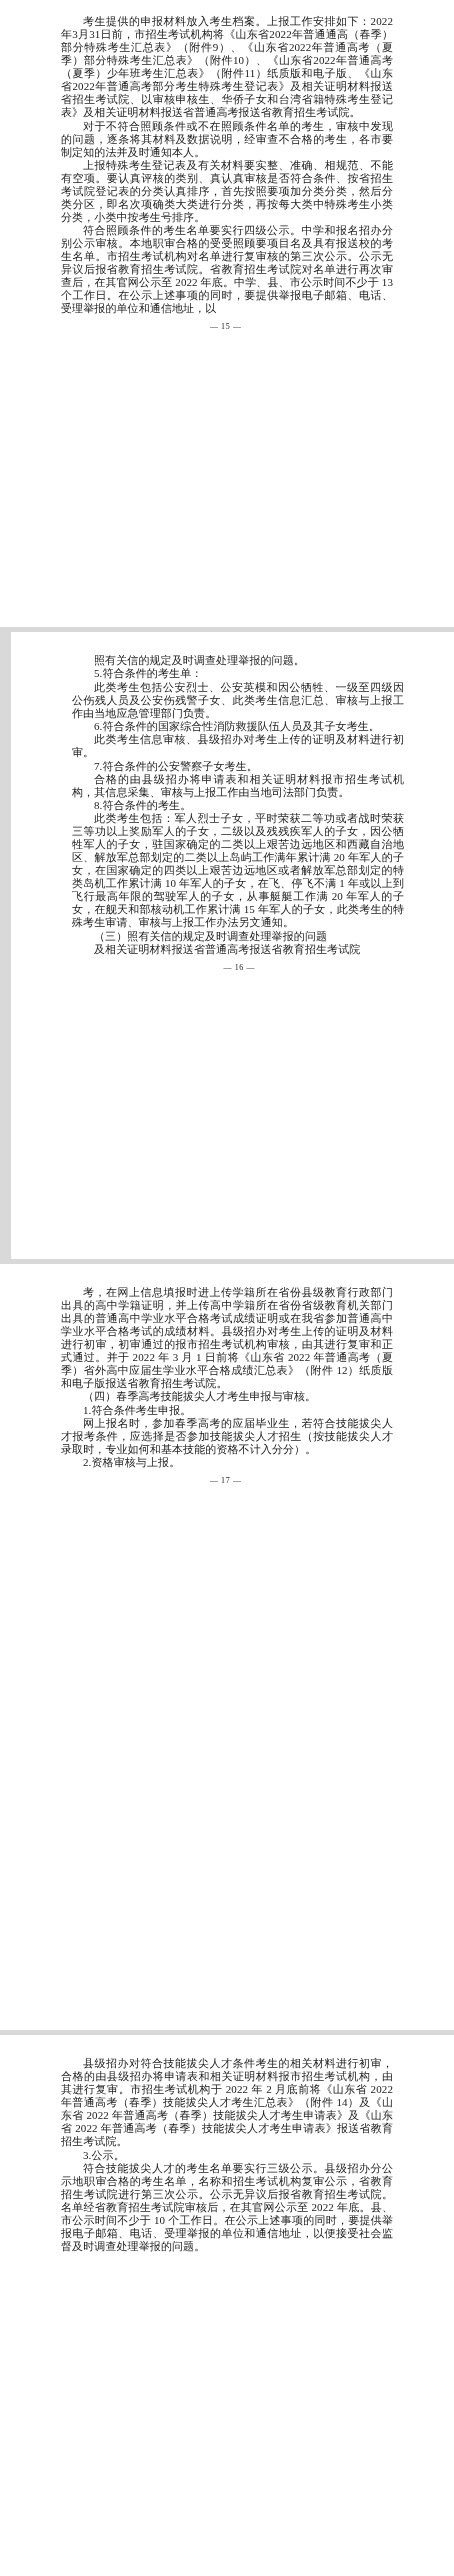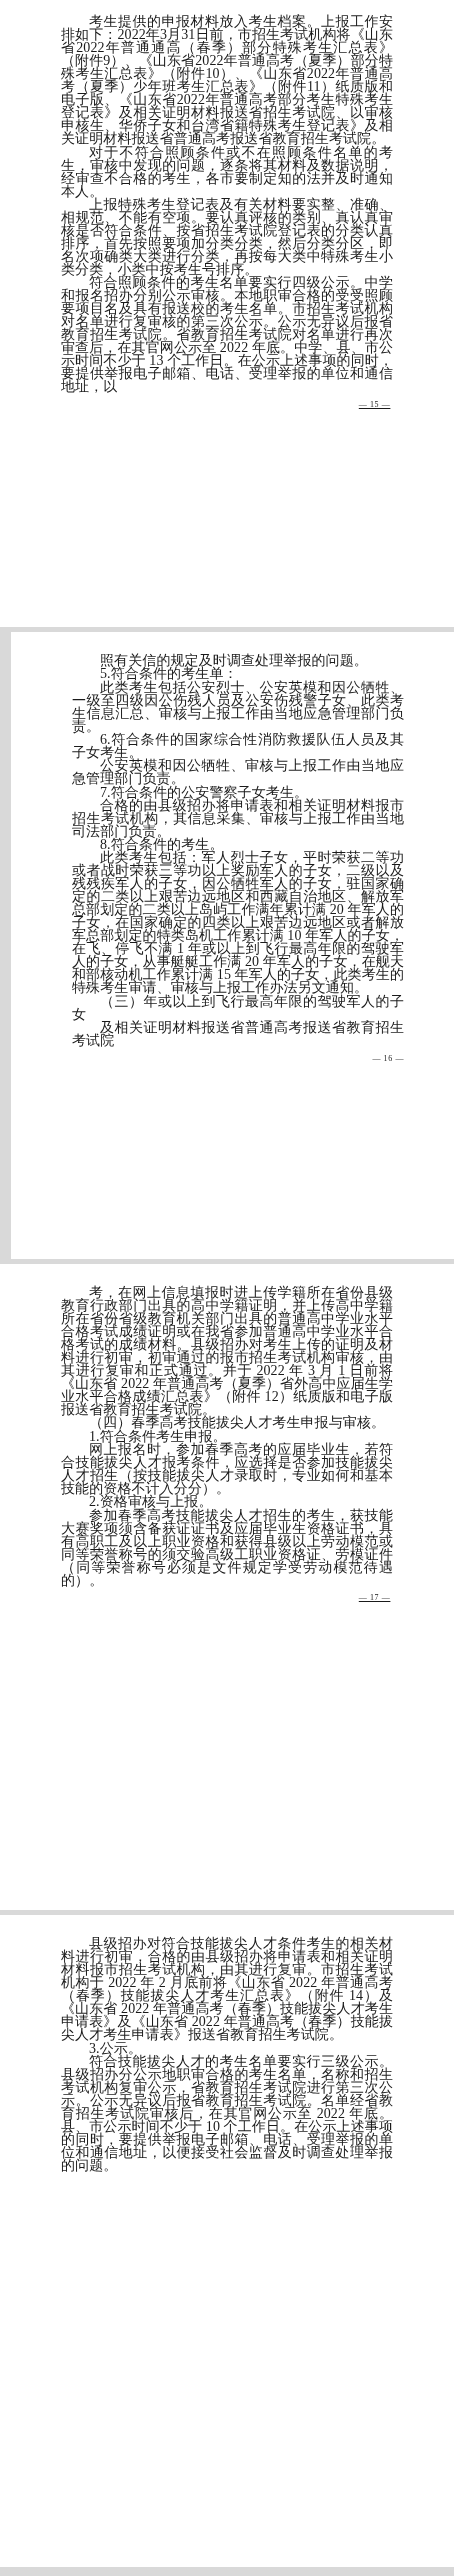--- a/index.html
+++ b/index.html
@@ -15,77 +15,76 @@
   .page {
     width: 454px;
     background: #ffffff;
     box-sizing: border-box;
     padding: 22px 61px 11.5px 61px;
     margin: 0 0 5.1px 0;
     position: relative;
   }
   .page.p1 { padding-top: 15.4px; height: 627px; }
   .page.p2 { height: 627px; margin-left: 11px; }
-  .page.p3 { height: 646px; }
+  .page.p3 { height: 766px; }
   .page.p4 { height: 652px; }
 
   p.para {
     margin: 0 0 0.3px 0;
-    font-size: 14px;
+    font-size: 11px;
     line-height: 13px;
     text-align: justify;
     text-justify: inter-ideograph;
     text-indent: 2em;
     letter-spacing: 0.1px;
   }
   .pagenum {
     font-size: 8px;
     text-align: center;
     margin-top: 2.6px;
     letter-spacing: 0.6px;
     color: #1a1a1a;
   }
-  .pagenum.right { text-align: right; padding-right: 2.6px; text-decoration: underline; }
-  .pagenum.left  { text-align: right; padding-left: 2.6px; }
+  .pagenum.right { text-align: center; padding-right: 2.6px; }
+  .pagenum.left  { text-align: center; padding-left: 2.6px; }
   .spacer-sm { height: 3.8px; }
 </style>
 </head>
 <body>
 
 <div id="doc-root">
     <div class="page p1">
       <p class="para">考生提供的申报材料放入考生档案。上报工作安排如下：2022年3月31日前，市招生考试机构将《山东省2022年普通通高（春季）部分特殊考生汇总表》（附件9）、《山东省2022年普通高考（夏季）部分特殊考生汇总表》（附件10）、《山东省2022年普通高考（夏季）少年班考生汇总表》（附件11）纸质版和电子版、《山东省2022年普通高考部分考生特殊考生登记表》及相关证明材料报送省招生考试院、以审核申核生、华侨子女和台湾省籍特殊考生登记表》及相关证明材料报送省普通高考报送省教育招生考试院。</p>
       <p class="para">对于不符合照顾条件或不在照顾条件名单的考生，审核中发现的问题，逐条将其材料及数据说明，经审查不合格的考生，各市要制定知的法并及时通知本人。</p>
       <p class="para">上报特殊考生登记表及有关材料要实整、准确、相规范、不能有空项。要认真评核的类别、真认真审核是否符合条件、按省招生考试院登记表的分类认真排序，首先按照要项加分类分类，然后分类分区，即名次项确类大类进行分类，再按每大类中特殊考生小类分类，小类中按考生号排序。</p>
       <p class="para">符合照顾条件的考生名单要实行四级公示。中学和报名招办分别公示审核。本地职审合格的受受照顾要项目名及具有报送校的考生名单。市招生考试机构对名单进行复审核的第三次公示。公示无异议后报省教育招生考试院。省教育招生考试院对名单进行再次审查后，在其官网公示至 2022 年底。中学、县、市公示时间不少于 13 个工作日。在公示上述事项的同时，要提供举报电子邮箱、电话、受理举报的单位和通信地址，以</p>
       <div class="spacer-sm"></div>
       <div class="pagenum right">— 15 —</div>
     </div>
     <div class="page p2">
       <p class="para">照有关信的规定及时调查处理举报的问题。</p>
       <p class="para">5.符合条件的考生单：</p>
       <p class="para">此类考生包括公安烈士、公安英模和因公牺牲、一级至四级因公伤残人员及公安伤残警子女、此类考生信息汇总、审核与上报工作由当地应急管理部门负责。</p>
       <p class="para">6.符合条件的国家综合性消防救援队伍人员及其子女考生。</p>
-      <p class="para">公安英模和因公牺牲、审核与上报工作由当地应急管理部门负责。</p>
+      <p class="para">此类考生信息审核、县级招办对考生上传的证明及材料进行初审。</p>
       <p class="para">7.符合条件的公安警察子女考生。</p>
       <p class="para">合格的由县级招办将申请表和相关证明材料报市招生考试机构，其信息采集、审核与上报工作由当地司法部门负责。</p>
       <p class="para">8.符合条件的考生。</p>
       <p class="para">此类考生包括：军人烈士子女，平时荣获二等功或者战时荣获三等功以上奖励军人的子女，二级以及残残疾军人的子女，因公牺牲军人的子女，驻国家确定的二类以上艰苦边远地区和西藏自治地区、解放军总部划定的二类以上岛屿工作满年累计满 20 年军人的子女，在国家确定的四类以上艰苦边远地区或者解放军总部划定的特类岛机工作累计满 10 年军人的子女，在飞、停飞不满 1 年或以上到飞行最高年限的驾驶军人的子女，从事艇艇工作满 20 年军人的子女，在舰天和部核动机工作累计满 15 年军人的子女，此类考生的特殊考生审请、审核与上报工作办法另文通知。</p>
-      <p class="para">（三）年或以上到飞行最高年限的驾驶军人的子女</p>
+      <p class="para">（三）照有关信的规定及时调查处理举报的问题</p>
       <p class="para">及相关证明材料报送省普通高考报送省教育招生考试院</p>
       <div class="spacer-sm"></div>
       <div class="pagenum left">— 16 —</div>
     </div>
     <div class="page p3">
       <p class="para">考，在网上信息填报时进上传学籍所在省份县级教育行政部门出具的高中学籍证明，并上传高中学籍所在省份省级教育机关部门出具的普通高中学业水平合格考试成绩证明或在我省参加普通高中学业水平合格考试的成绩材料。县级招办对考生上传的证明及材料进行初审，初审通过的报市招生考试机构审核，由其进行复审和正式通过。并于 2022 年 3 月 1 日前将《山东省 2022 年普通高考（夏季）省外高中应届生学业水平合格成绩汇总表》（附件 12）纸质版和电子版报送省教育招生考试院。</p>
       <p class="para">（四）春季高考技能拔尖人才考生申报与审核。</p>
       <p class="para">1.符合条件考生申报。</p>
       <p class="para">网上报名时，参加春季高考的应届毕业生，若符合技能拔尖人才报考条件，应选择是否参加技能拔尖人才招生（按技能拔尖人才录取时，专业如何和基本技能的资格不计入分分）。</p>
       <p class="para">2.资格审核与上报。</p>
-      <p class="para">参加春季高考技能拔尖人才招生的考生，获技能大赛奖项须含备获证证书及应届毕业生资格证书，具有高职工及以上职业资格和获得县级以上劳动模范或同等荣誉称号的须交验高级工职业资格证、劳模证件（同等荣誉称号必须是文件规定学受劳动模范待遇的）。</p>
       <div class="spacer-sm"></div>
       <div class="pagenum right">— 17 —</div>
     </div>
     <div class="page p4">
       <p class="para">县级招办对符合技能拔尖人才条件考生的相关材料进行初审，合格的由县级招办将申请表和相关证明材料报市招生考试机构，由其进行复审。市招生考试机构于 2022 年 2 月底前将《山东省 2022 年普通高考（春季）技能拔尖人才考生汇总表》（附件 14）及《山东省 2022 年普通高考（春季）技能拔尖人才考生申请表》及《山东省 2022 年普通高考（春季）技能拔尖人才考生申请表》报送省教育招生考试院。</p>
       <p class="para">3.公示。</p>
       <p class="para">符合技能拔尖人才的考生名单要实行三级公示。县级招办分公示地职审合格的考生名单，名称和招生考试机构复审公示，省教育招生考试院进行第三次公示。公示无异议后报省教育招生考试院。名单经省教育招生考试院审核后，在其官网公示至 2022 年底。县、市公示时间不少于 10 个工作日。在公示上述事项的同时，要提供举报电子邮箱、电话、受理举报的单位和通信地址，以便接受社会监督及时调查处理举报的问题。</p>
     </div>
   </div>
 

